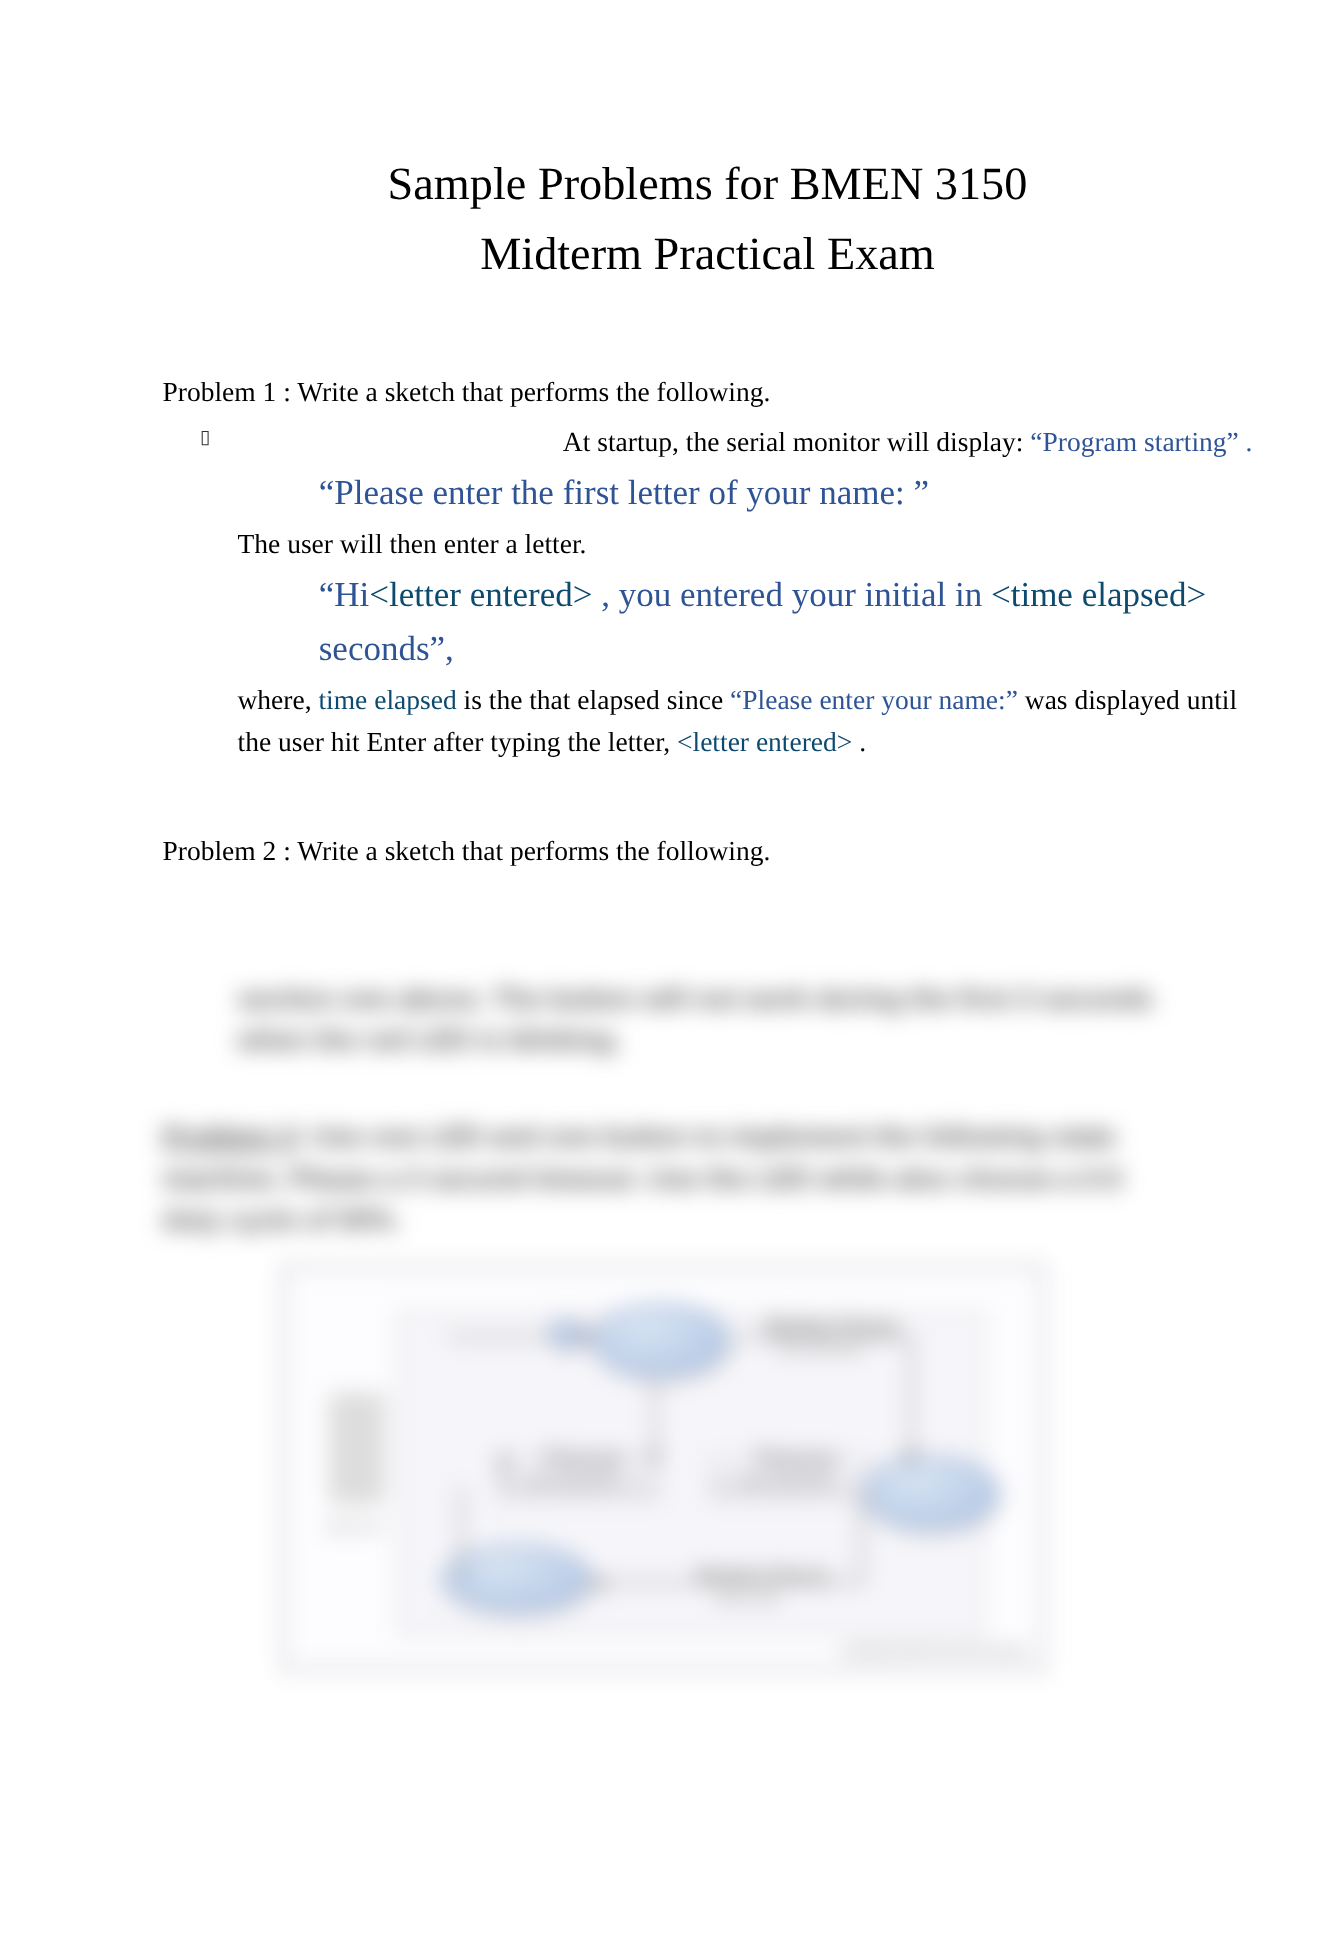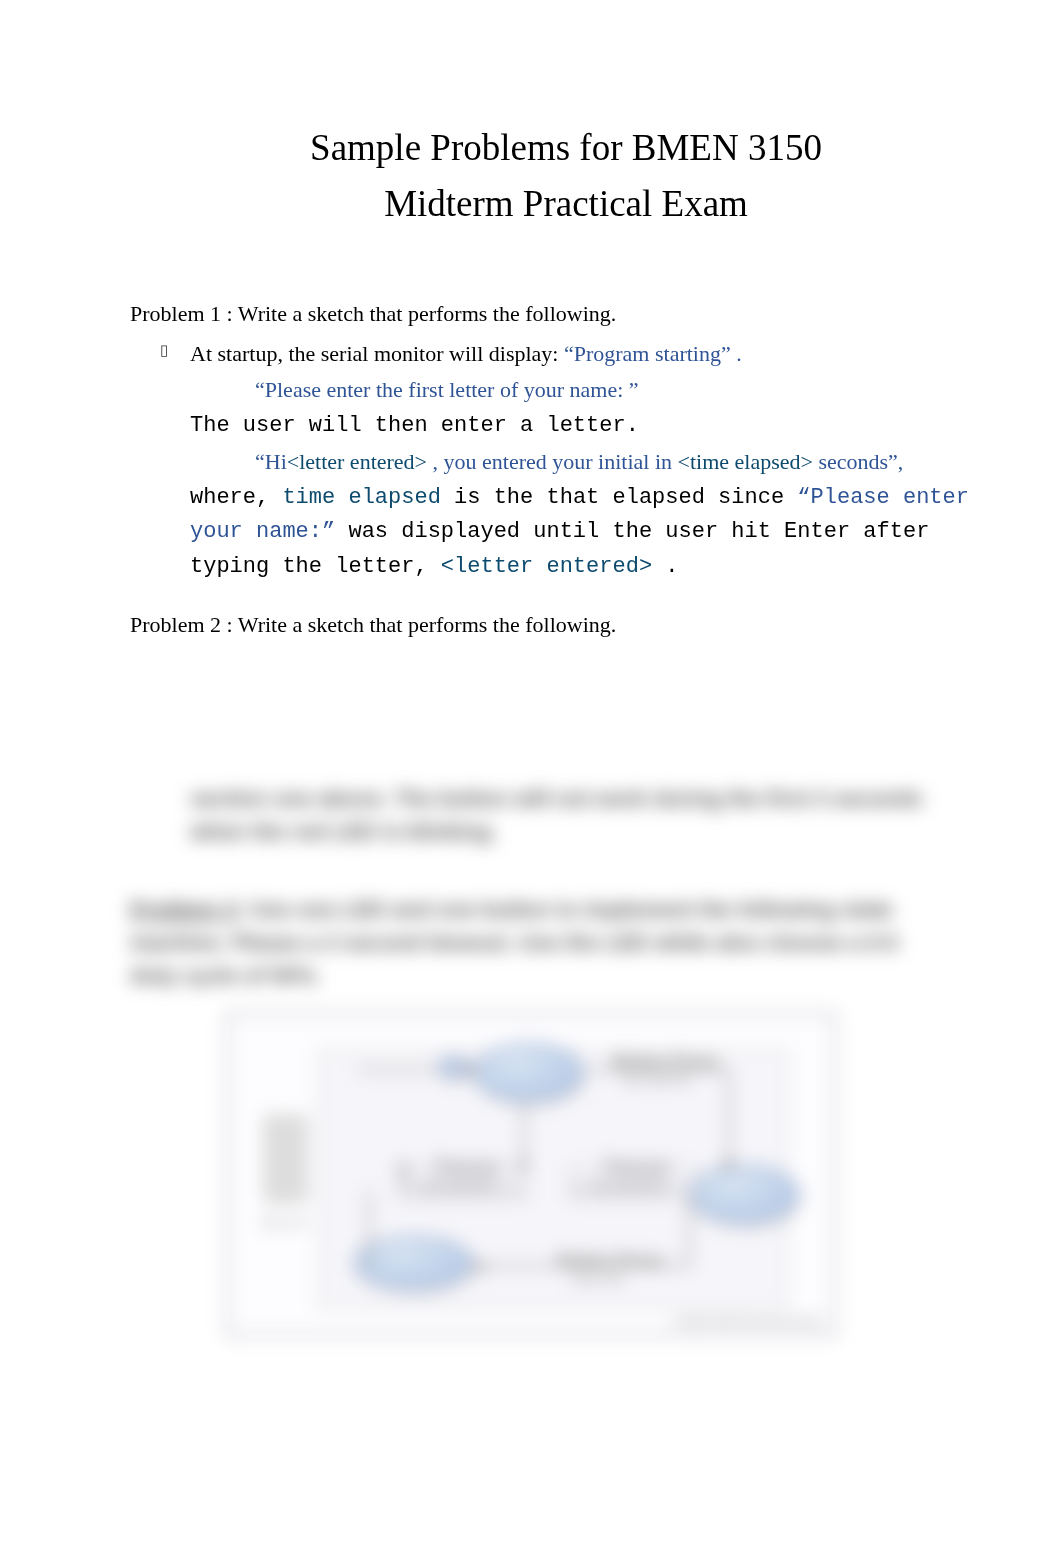--- a/index.html
+++ b/index.html
@@ -24,20 +24,21 @@
       line-height: 1.5;
       margin-bottom: 70px;
     }
     .problem-heading {
       font-size: 22px;
       margin-bottom: 10px;
     }
     .bullet-list {
       list-style: none;
       padding-left: 30px;
+      text-align: right;
     }
     .bullet-list li {
       position: relative;
       padding-left: 30px;
       font-size: 22px;
       line-height: 1.55;
       margin-bottom: 2px;
     }
     .bullet-list li::before {
       content: "\25AF";
@@ -48,33 +49,32 @@
       color: #333;
     }
     .blue {
       color: #2f5496;
     }
     .green {
       color: #0c4a6e;
     }
     .indent-line {
       padding-left: 125px;
-      font-size: 22px;
+      font-size: 28px;
       line-height: 1.55;
       margin-bottom: 2px;
     }
     .cont-line {
       padding-left: 60px;
       font-size: 22px;
       line-height: 1.55;
       margin-bottom: 2px;
-      font-family: Liberation Mono, monospace;
     }
     .section-gap {
-      margin-top: 28px;
+      margin-top: 56px;
     }
 
     
     .blurred-region {
       position: absolute;
       top: 782px;
       left: 130px;
       right: 130px;
       filter: blur(9px);
       color: #555;

